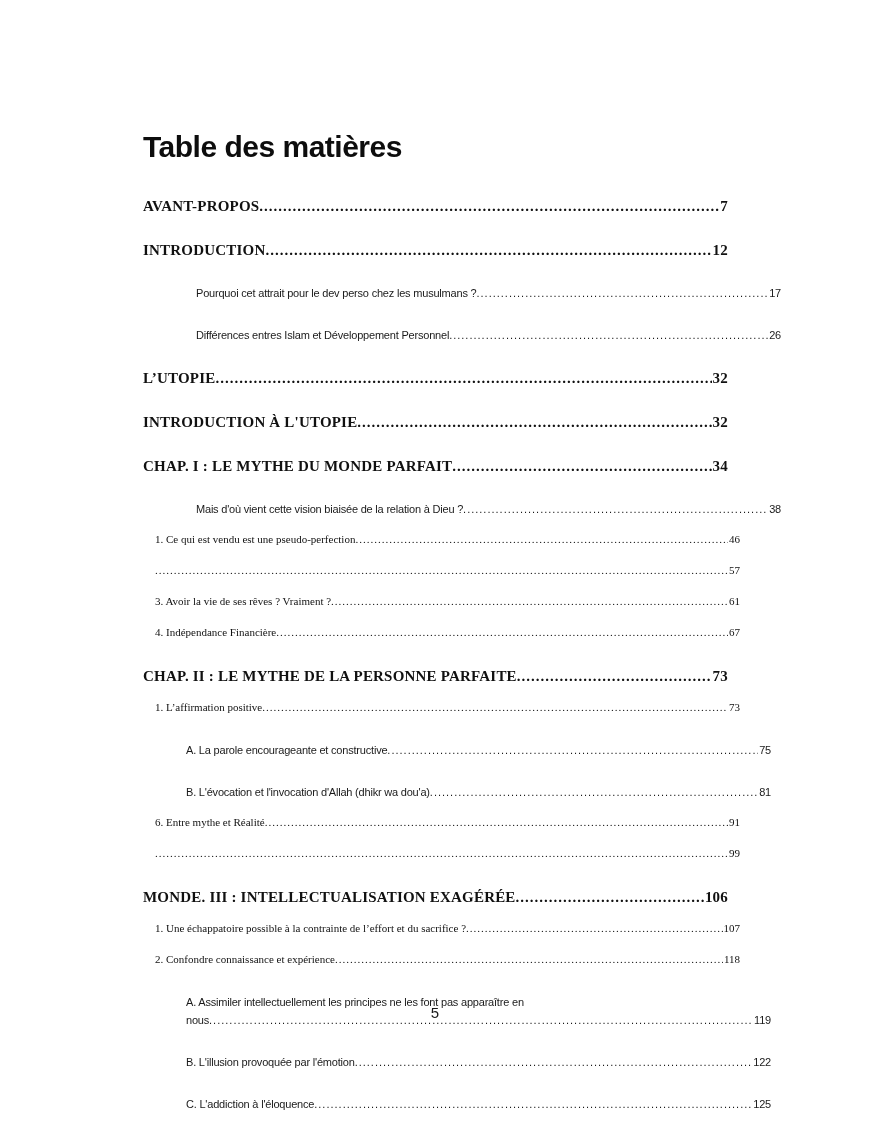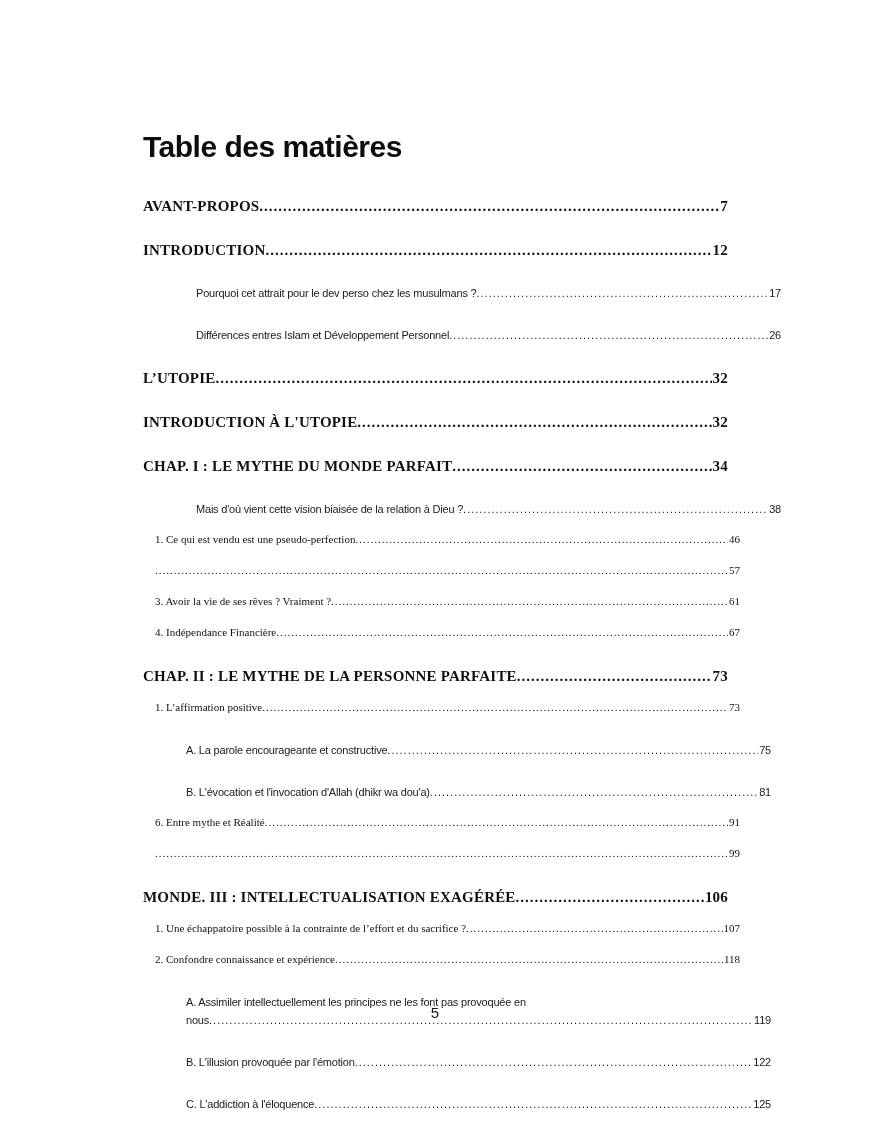--- a/index.html
+++ b/index.html
@@ -194,21 +194,21 @@
           <span class="lbl">1. Une échappatoire possible à la contrainte de l’effort et du sacrifice ?</span>
           <span class="dots">............................................................................................................................................................................................................................................................................................................</span>
           <span class="pg">107</span>
         </div>
         <div class="entry lvl-num row">
           <span class="lbl">2. Confondre connaissance et expérience</span>
           <span class="dots">............................................................................................................................................................................................................................................................................................................</span>
           <span class="pg">118</span>
         </div>
         <div class="entry lvl-letter wrap">
-          <div class="wrap-line1">A. Assimiler intellectuellement les principes ne les font pas provoquée en</div>
+          <div class="wrap-line1">A. Assimiler intellectuellement les principes ne les font pas apparaître en</div>
           <div class="row">
             <span class="lbl">nous</span>
             <span class="dots">............................................................................................................................................................................................................................................................................................................</span>
             <span class="pg">119</span>
           </div>
         </div>
         <div class="entry lvl-letter row">
           <span class="lbl">B. L'illusion provoquée par l'émotion</span>
           <span class="dots">............................................................................................................................................................................................................................................................................................................</span>
           <span class="pg">122</span>

